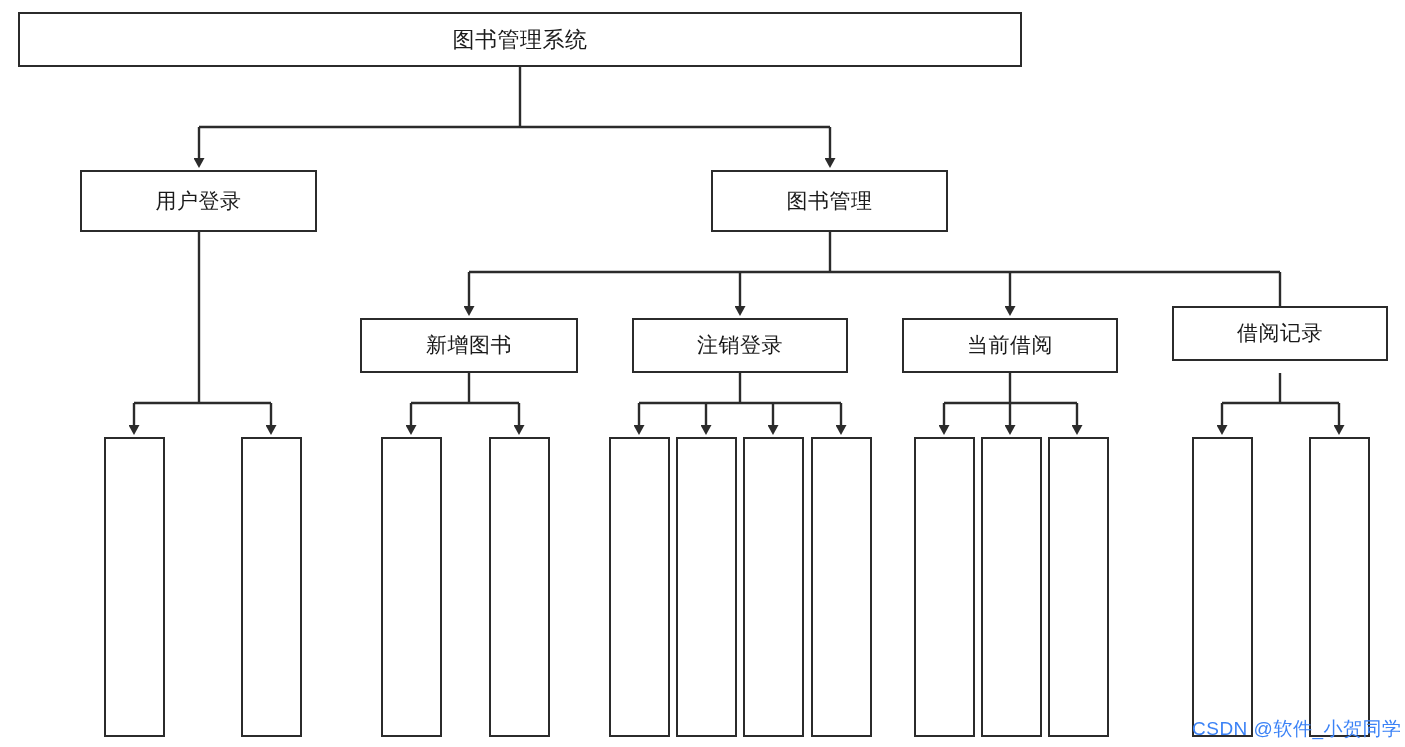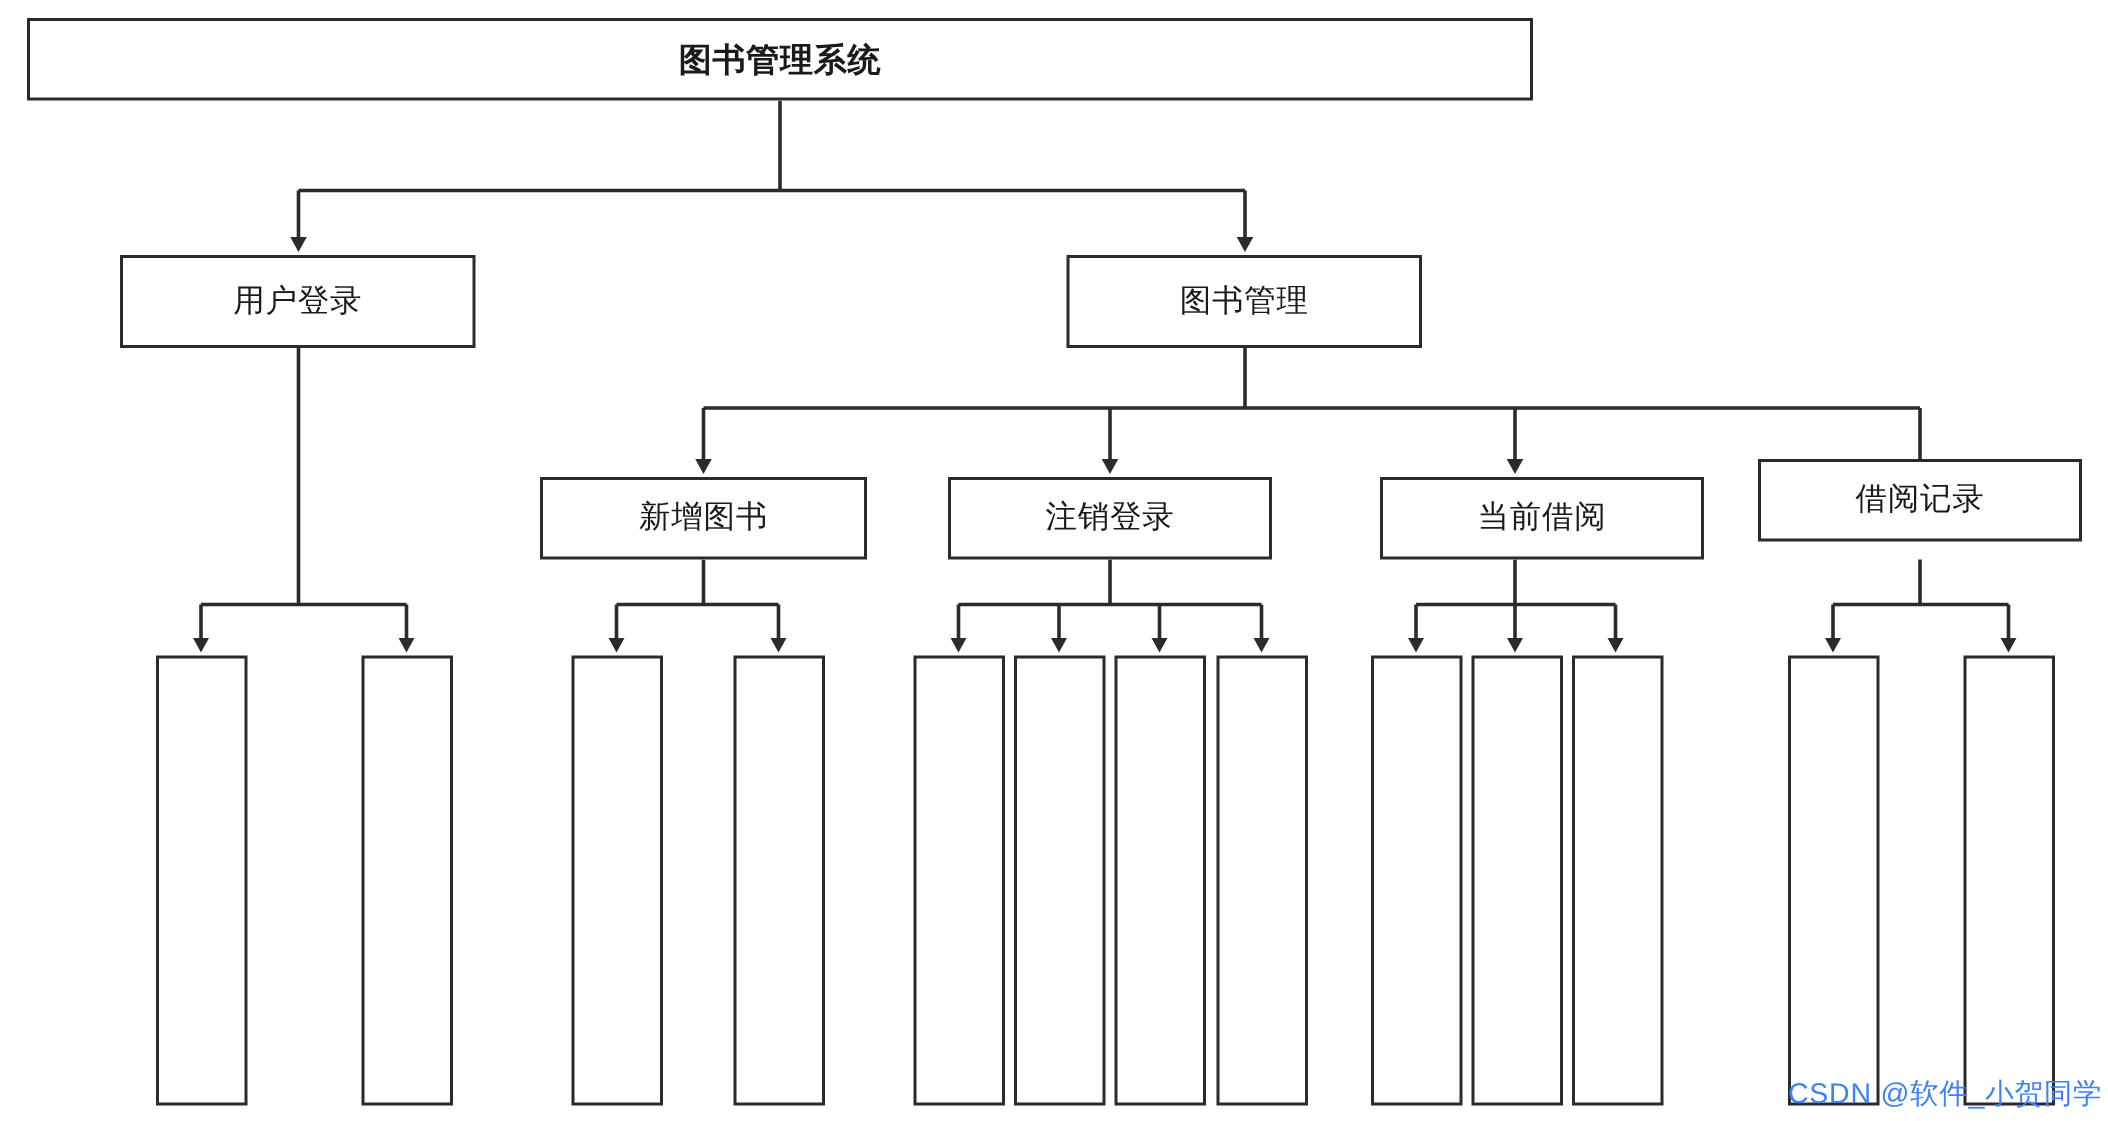--- a/index.html
+++ b/index.html
@@ -117,38 +117,38 @@
       <path d="M1010,403 L1010,426" marker-end="url(#arrow)"></path>
       <path d="M1077,403 L1077,426" marker-end="url(#arrow)"></path>
 
       <path d="M1280,373 L1280,403"></path>
       <path d="M1222,403 L1339,403"></path>
       <path d="M1222,403 L1222,426" marker-end="url(#arrow)"></path>
       <path d="M1339,403 L1339,426" marker-end="url(#arrow)"></path>
     </g>
   </svg>
 
-  <div class="node root" style="left:18px; top:12px; width:1004px; height:55px;font-weight:bold;">
+  <div class="node root" style="left:18px; top:12px; width:1004px; height:55px;">
     <span class="node-label">图书管理系统</span>
   </div>
 
   <div class="node" style="left:80px; top:170px; width:237px; height:62px;">
     <span class="node-label">用户登录</span>
   </div>
   <div class="node" style="left:711px; top:170px; width:237px; height:62px;">
     <span class="node-label">图书管理</span>
   </div>
 
   <div class="node" style="left:360px; top:318px; width:218px; height:55px;">
     <span class="node-label">新增图书</span>
   </div>
   <div class="node" style="left:632px; top:318px; width:216px; height:55px;">
     <span class="node-label">注销登录</span>
   </div>
-  <div class="node" style="left:902px; top:318px; width:216px; height:55px;margin-left:18px;">
+  <div class="node" style="left:902px; top:318px; width:216px; height:55px;">
     <span class="node-label">当前借阅</span>
   </div>
   <div class="node" style="left:1172px; top:306px; width:216px; height:55px;">
     <span class="node-label">借阅记录</span>
   </div>
 
   <div class="node leaf" style="left:104px; top:437px; width:61px; height:300px;">
     <span class="node-label">用户登录</span>
   </div>
   <div class="node leaf" style="left:241px; top:437px; width:61px; height:300px;">

